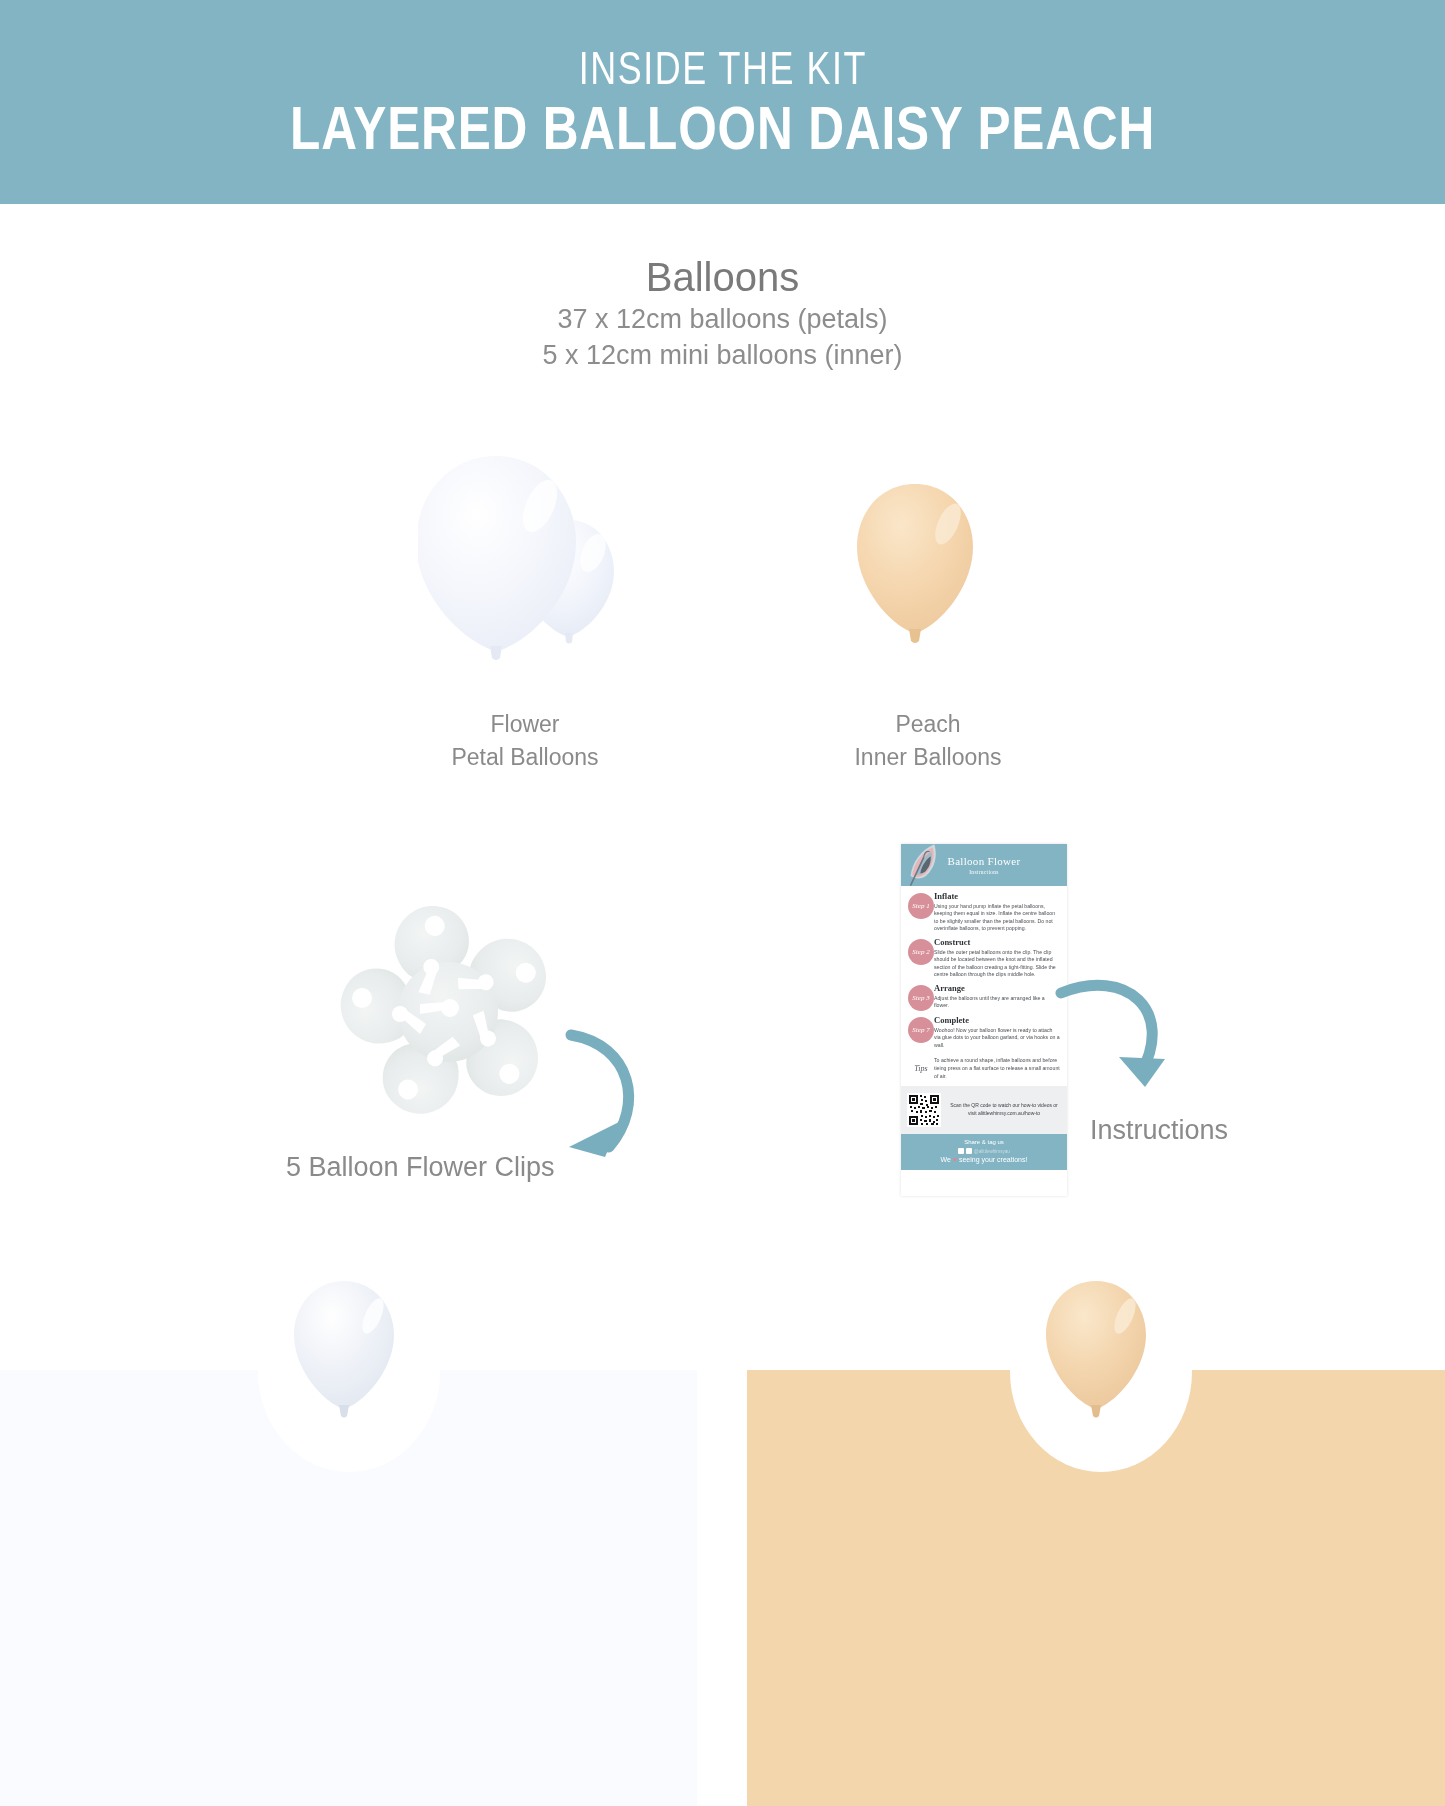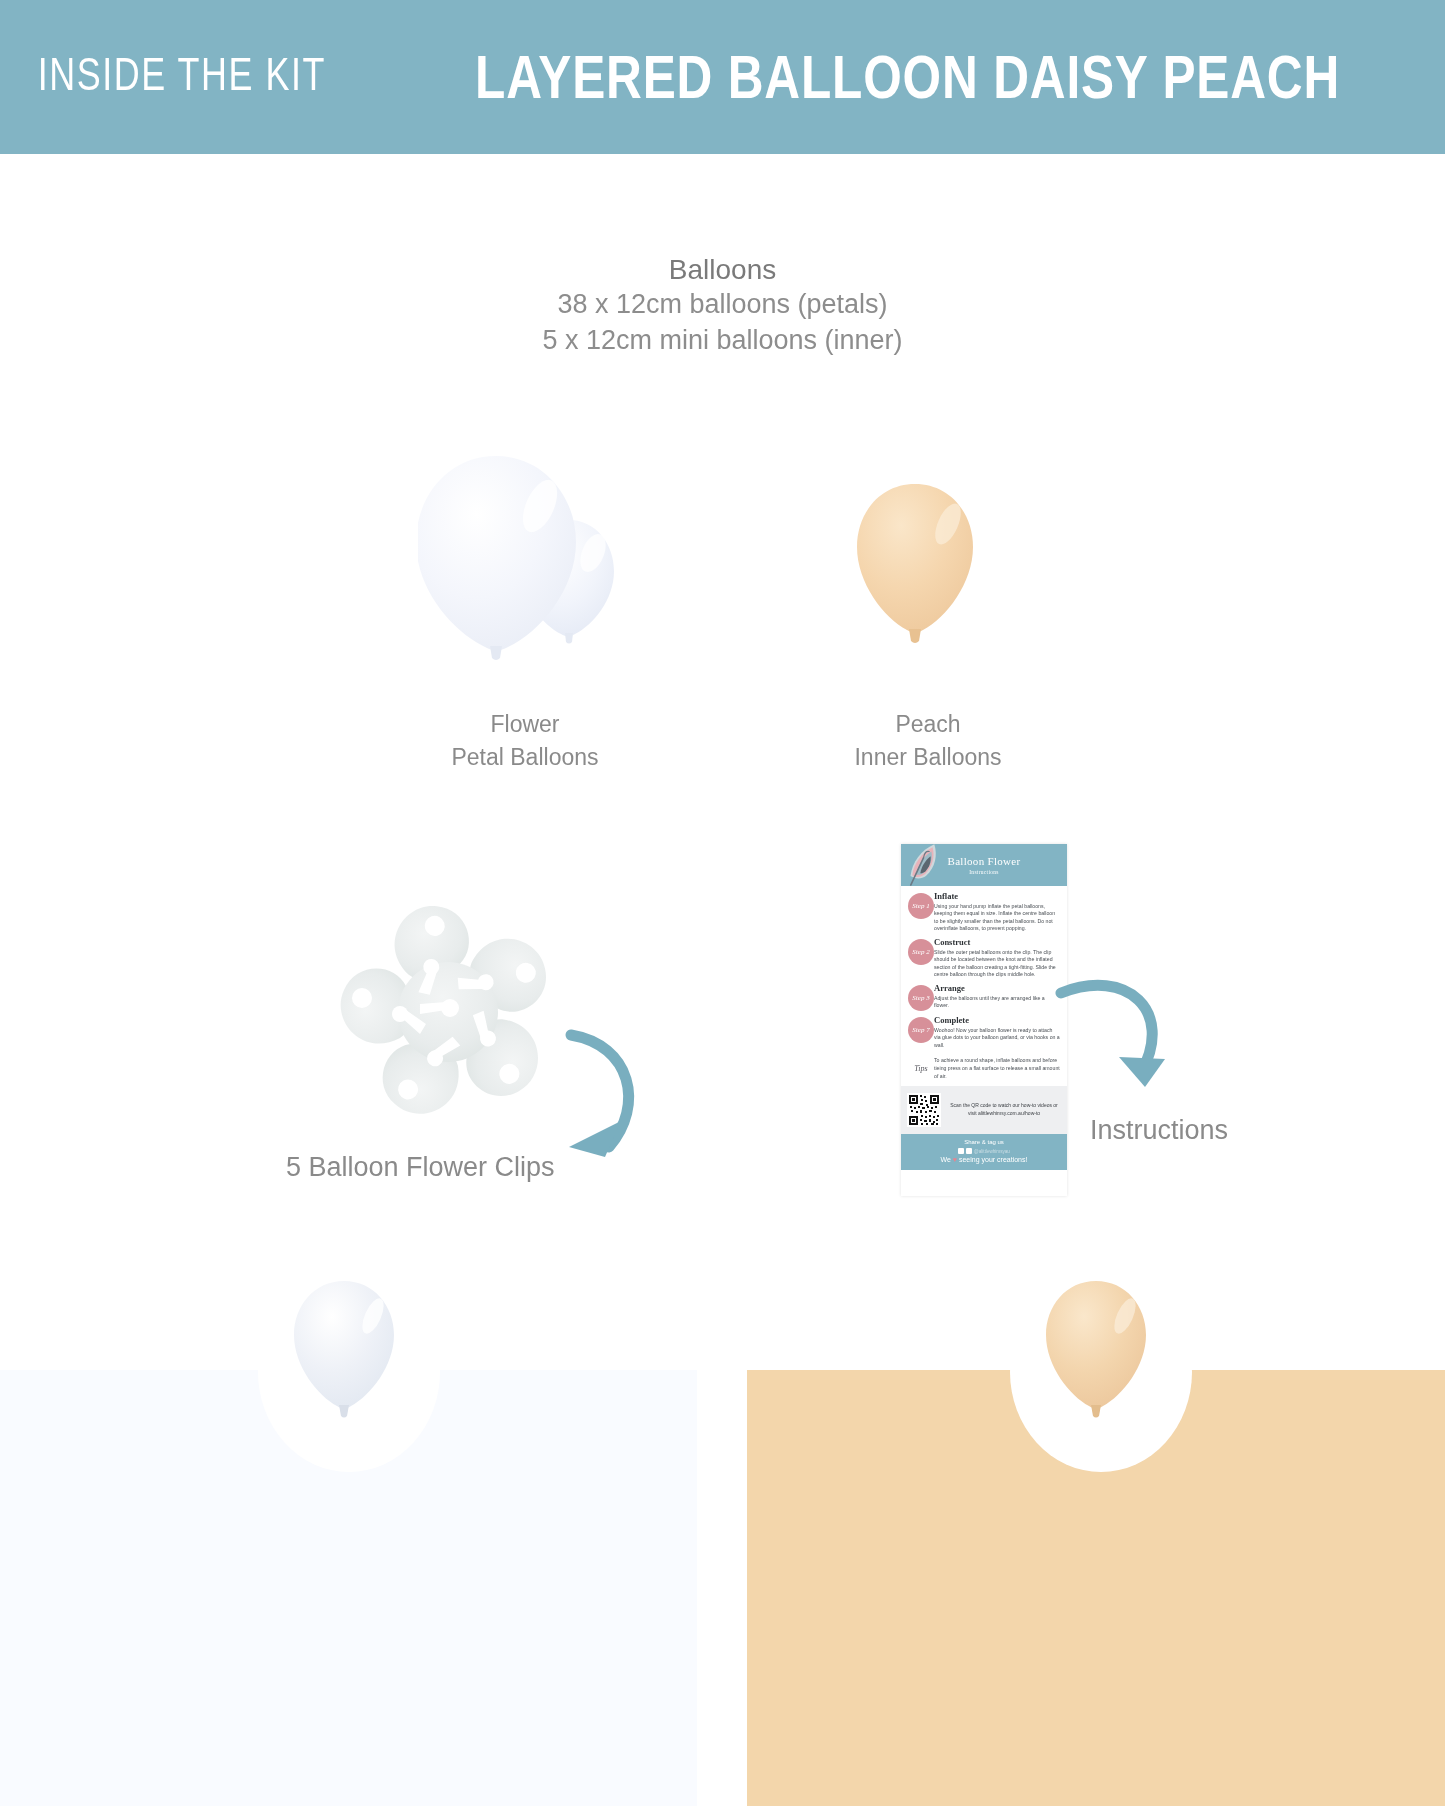--- a/index.html
+++ b/index.html
@@ -16,24 +16,24 @@
     width: 1445px;
     height: 1806px;
     background: #ffffff;
   }
 
   
   .header-banner {
     position: absolute;
     left: 0; top: 0;
     width: 1445px;
-    height: 154px;
+    height: 204px;
     background: #82b4c4;
     display: flex;
-    flex-direction: row;
+    flex-direction: column;
     align-items: center;
     justify-content: center;
   }
   .kicker {
     color: #ffffff;
     font-size: 46px;
     letter-spacing: 2px;
     line-height: 1.0;
     font-weight: 300;
     transform: scaleX(0.78);
@@ -54,21 +54,21 @@
 
   
   .balloons-block {
     position: absolute;
     left: 0; top: 252px;
     width: 1445px;
     text-align: center;
   }
   .section-heading {
     color: #7a7a7a;
-    font-size: 28px;
+    font-size: 40px;
     font-weight: 400;
     line-height: 1.25;
   }
   .spec-line {
     color: #8d8d8d;
     font-size: 27px;
     font-weight: 400;
     line-height: 1.33;
   }
 
@@ -300,21 +300,21 @@
 
 <div id="page">
 
   <div class="header-banner">
     <div class="kicker">INSIDE THE KIT</div>
     <div class="banner-title">LAYERED BALLOON DAISY PEACH</div>
   </div>
 
   <div class="balloons-block">
     <div class="section-heading">Balloons</div>
-    <div class="spec-line">38 x 12cm balloons (petals)</div>
+    <div class="spec-line">37 x 12cm balloons (petals)</div>
     <div class="spec-line">5 x 12cm mini balloons (inner)</div>
   </div>
 
   <svg class="balloon-pair" viewBox="0 0 220 250">
     <defs>
       <radialGradient id="gWhiteA" cx="38%" cy="30%" r="78%">
         <stop offset="0%" stop-color="#ffffff"></stop>
         <stop offset="55%" stop-color="#f4f6fc"></stop>
         <stop offset="100%" stop-color="#e9edf6"></stop>
       </radialGradient>

